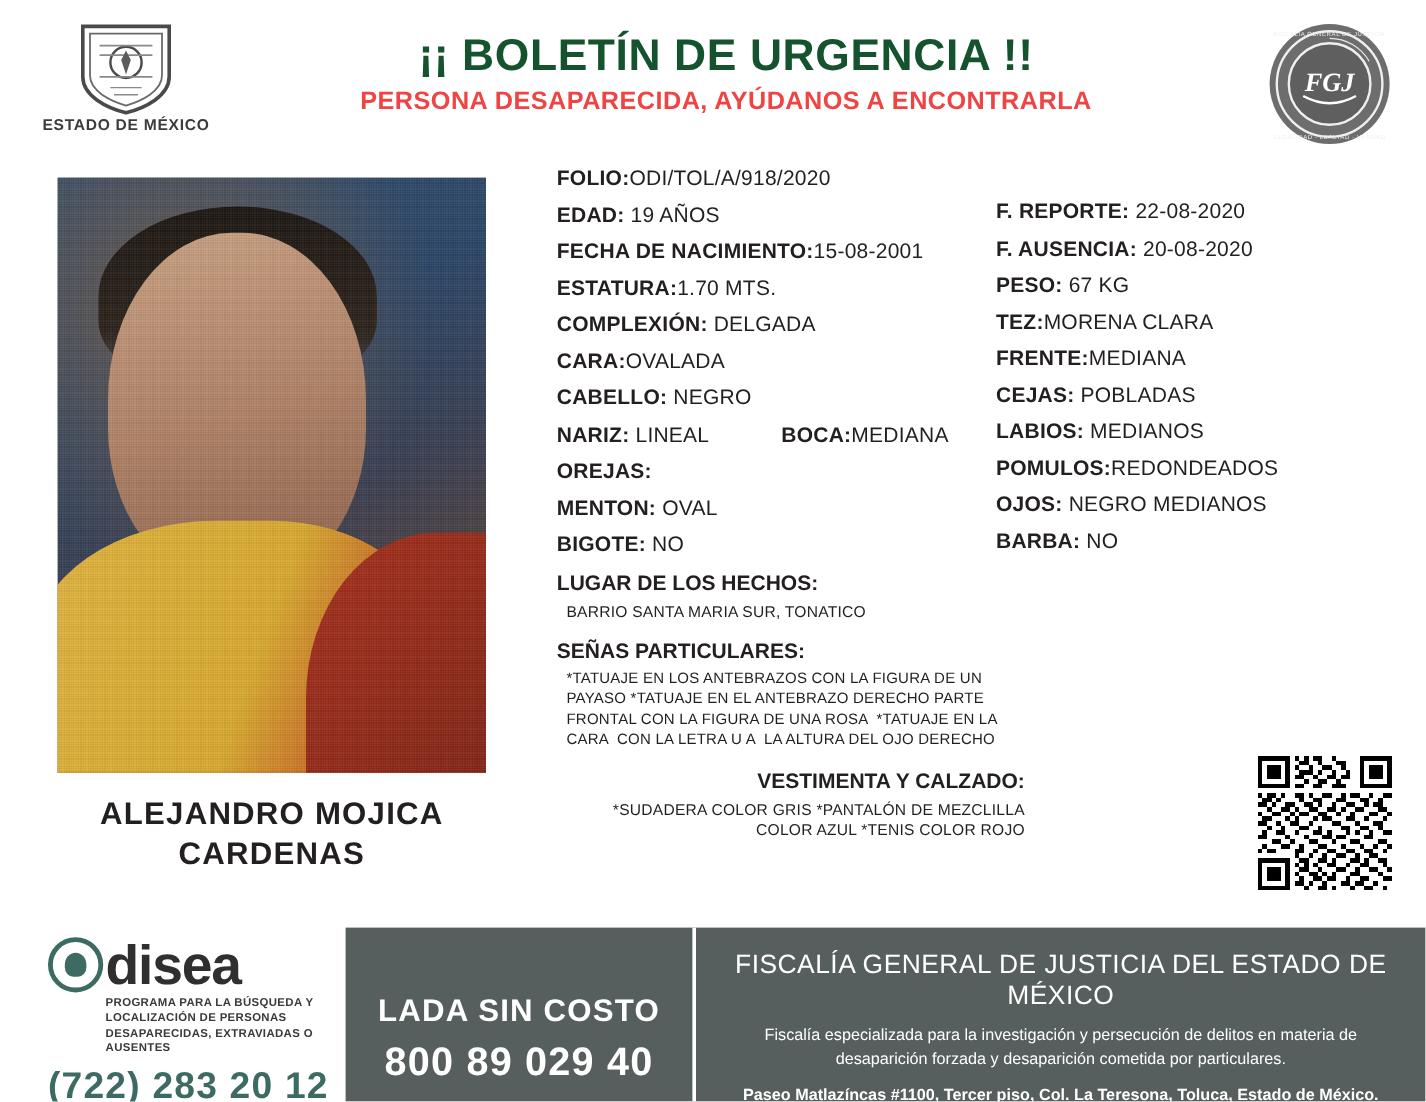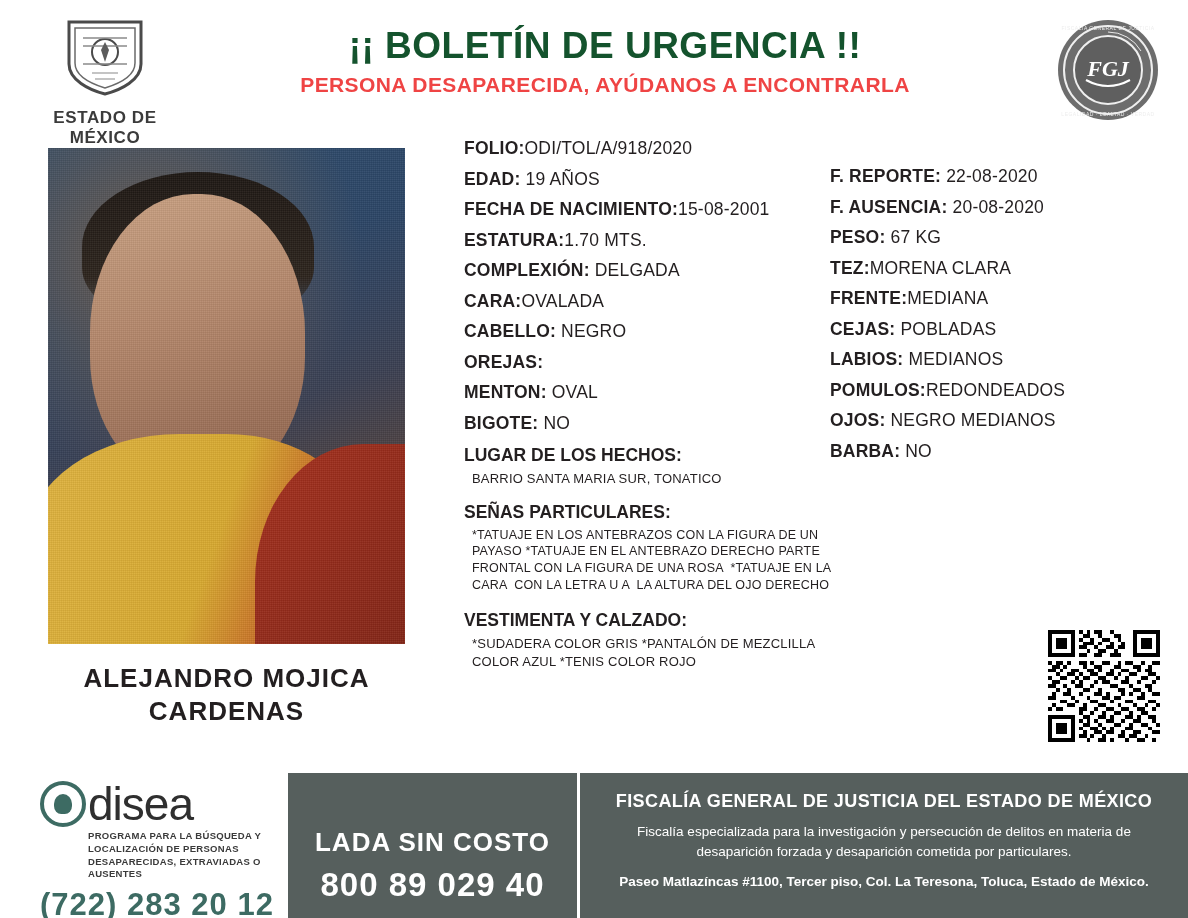--- a/index.html
+++ b/index.html
@@ -31,25 +31,25 @@
     text-align: center;
   }
   .edomex-shield {
     width: 88px;
     height: 78px;
     margin: 0 auto;
     position: relative;
   }
   .edomex-shield svg { display: block; }
   .edomex-caption {
-    font-size: 17px;
+    font-size: 13px;
     font-weight: bold;
     letter-spacing: 0.6px;
     color: #3b3b3b;
-    margin-top: 12px;
+    margin-top: 0;
   }
   .header-titles {
     position: absolute;
     left: 200px;
     width: 810px;
     top: 26px;
     text-align: center;
   }
   .title-main {
     font-size: 37px;
@@ -175,21 +175,21 @@
     padding-left: 8px;
     letter-spacing: 0.2px;
     white-space: pre-wrap;
   }
   .block-text.small {
     font-size: 12.5px;
   }
 
   .sect-lugar { margin-top: 10px; }
   .sect-senas { margin-top: 14px; }
-  .sect-vest { margin-top: 16px; }
+  .sect-vest { margin-top: 16px; text-align: right; }
 
   
   .qr {
     position: absolute;
     right: 28px;
     top: 630px;
     width: 112px;
     height: 112px;
   }
 
@@ -201,21 +201,21 @@
     height: 145px;
   }
   .disea {
     position: absolute;
     left: 40px;
     top: 8px;
     width: 250px;
   }
   .disea-word {
     font-size: 46px;
-    font-weight: normal;
+    font-weight: bold;
     color: #2f2f2f;
     letter-spacing: -1px;
     line-height: 1;
     display: flex;
     align-items: center;
   }
   .disea-mark {
     width: 46px; height: 46px;
     border: 4px solid #3d6b63;
     border-radius: 50%;
@@ -275,22 +275,22 @@
     font-weight: bold;
     letter-spacing: 1px;
     margin-top: 8px;
   }
   .fgj-text {
     flex: 1;
     padding: 18px 22px 0 22px;
     text-align: center;
   }
   .fgj-title {
-    font-size: 18px;
-    font-weight: bold;
+    font-size: 22px;
+    font-weight: normal;
     letter-spacing: 0.4px;
   }
   .fgj-desc {
     font-size: 13.5px;
     line-height: 1.45;
     margin-top: 10px;
   }
   .fgj-addr {
     font-size: 13.5px;
     font-weight: bold;
@@ -363,20 +363,23 @@
     <span class="lbl">ESTATURA:</span><span class="val">1.70 MTS.</span>
   </div>
   <div class="row">
     <span class="lbl">COMPLEXIÓN:</span><span class="val">  DELGADA</span>
   </div>
   <div class="row">
     <span class="lbl">CARA:</span><span class="val">OVALADA</span>
   </div>
   <div class="row">
     <span class="lbl">CABELLO:</span><span class="val"> NEGRO</span>
+  </div>
+  <div class="row">
+    <span class="lbl">NARIZ:</span><span class="val"> LINEAL</span><span class="inline-gap"></span><span class="lbl">BOCA:</span><span class="val">MEDIANA</span>
   </div>
   <div class="row">
     <span class="lbl">OREJAS:</span><span class="val"></span>
   </div>
   <div class="row">
     <span class="lbl">MENTON:</span><span class="val"> OVAL</span>
   </div>
   <div class="row">
     <span class="lbl">BIGOTE:</span><span class="val">  NO</span>
   </div>

